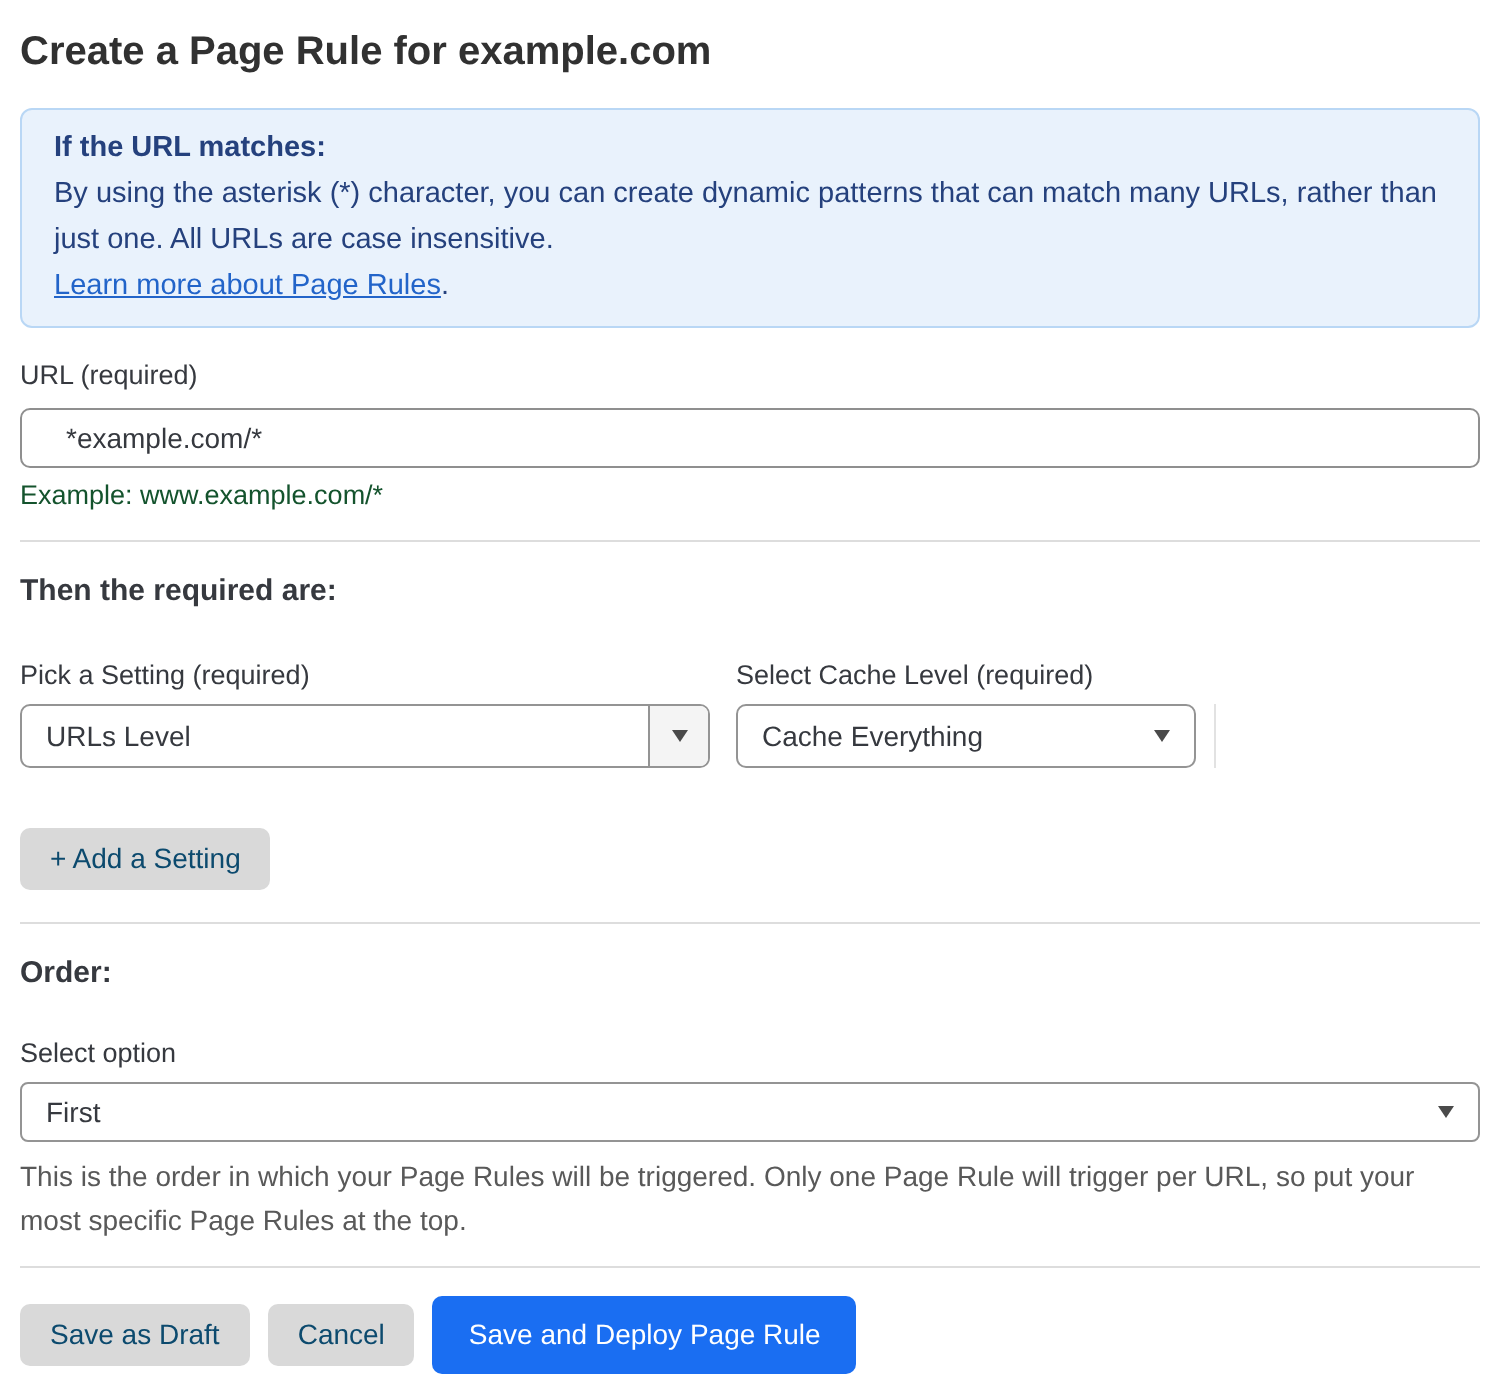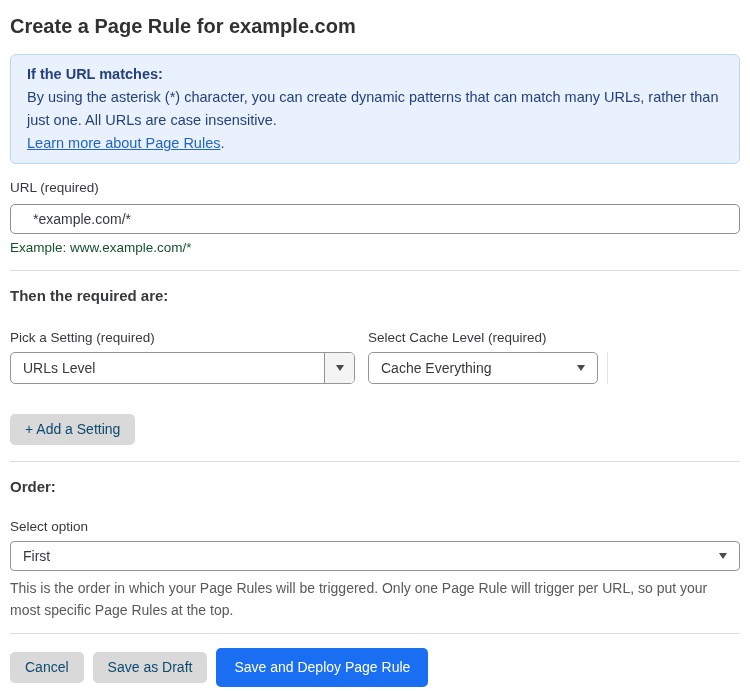--- a/index.html
+++ b/index.html
@@ -240,18 +240,18 @@
   <div class="full-select">
     <span>First</span>
     <span class="tri"></span>
   </div>
 
   <div class="help-text">This is the order in which your Page Rules will be triggered. Only one Page Rule will trigger per URL, so put your most specific Page Rules at the top.</div>
 
   <hr class="divider footer-divider">
 
   <div class="footer-actions">
+    <button class="gray-btn">Save as Draft</button>
     <button class="gray-btn">Cancel</button>
-    <button class="gray-btn">Save as Draft</button>
     <button class="primary-btn">Save and Deploy Page Rule</button>
   </div>
 
 </div>
 
 </body></html>

